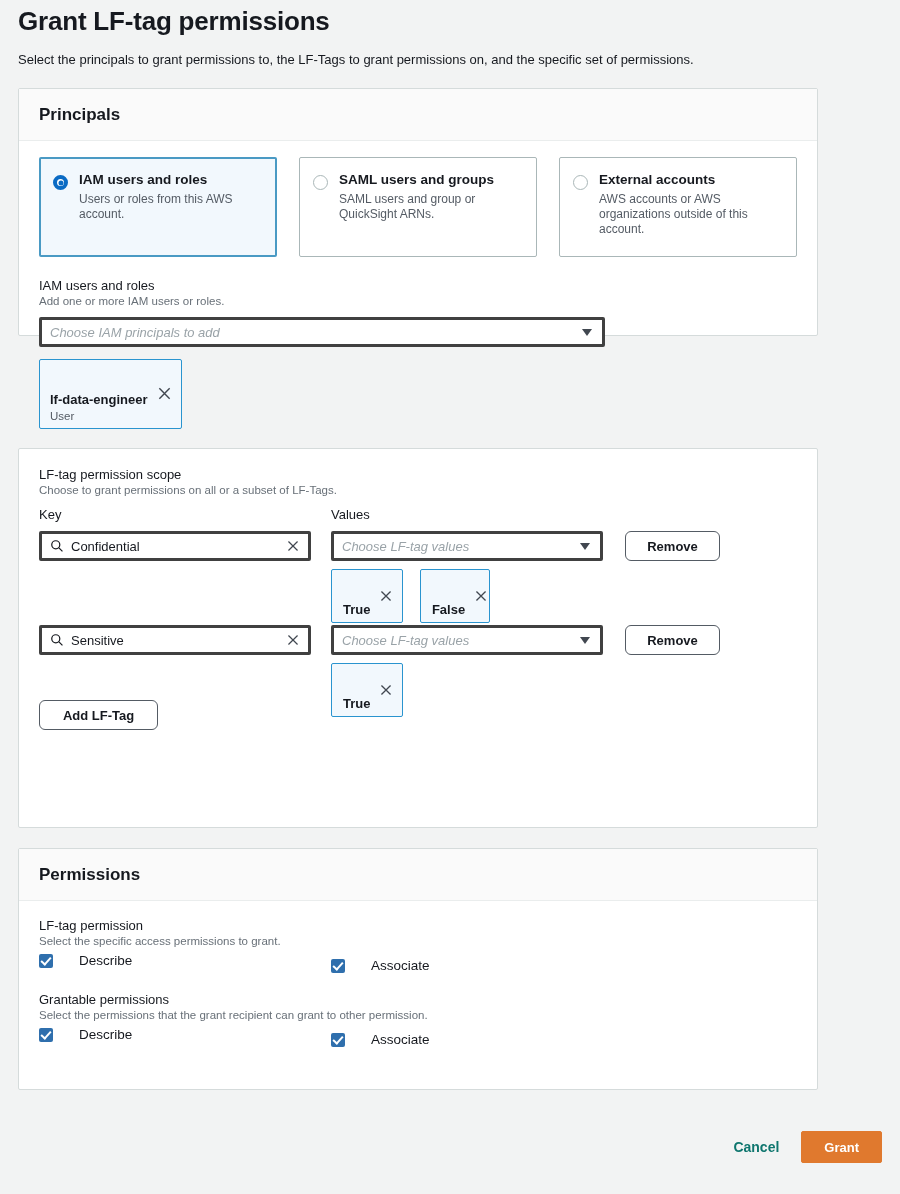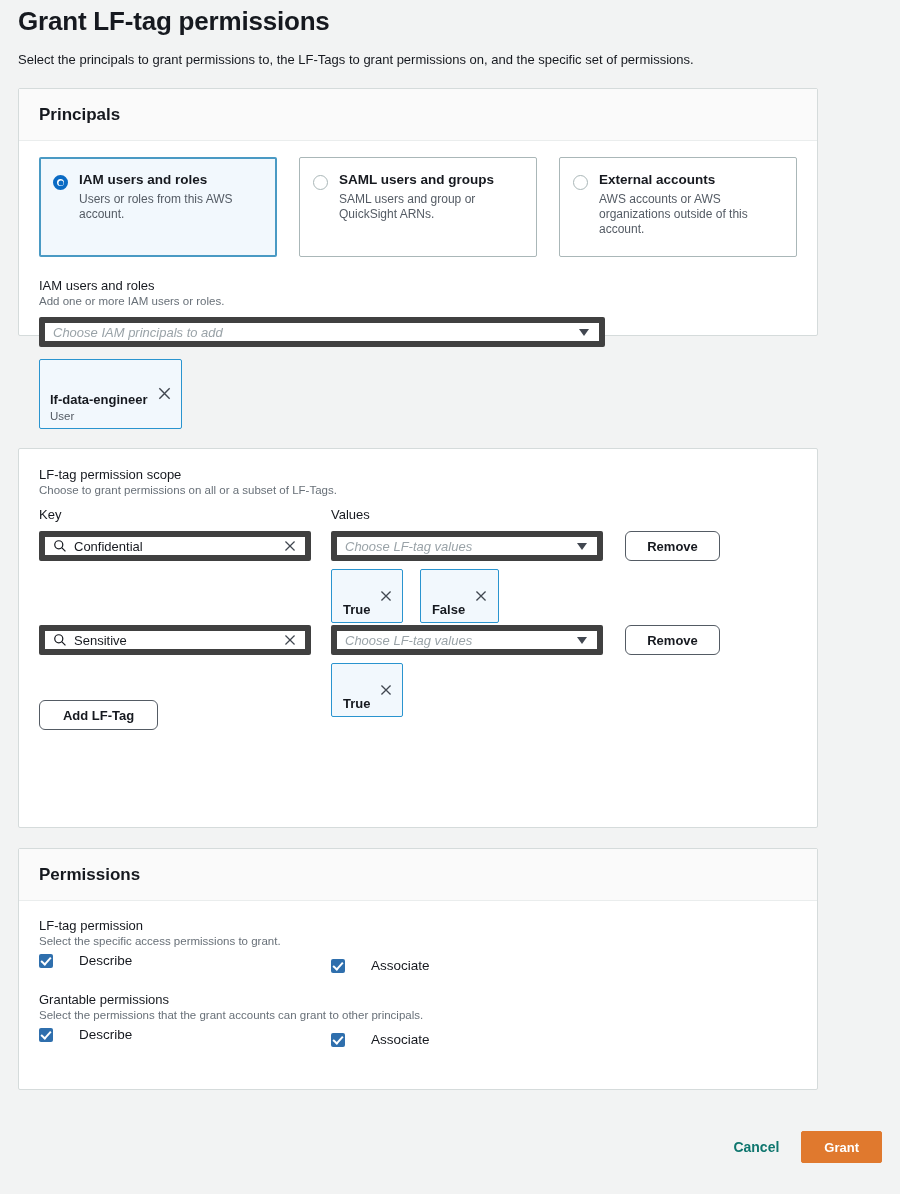--- a/index.html
+++ b/index.html
@@ -68,21 +68,21 @@
   .tile-txt { min-width: 0; }
   .tile-title { font-size: 13.5px; font-weight: 700; color: #16191f; line-height: 16px; }
   .tile-sub { font-size: 12px; color: #545b64; line-height: 15px; margin-top: 4px; }
 
   
   .f-label { font-size: 13px; font-weight: 400; color: #16191f; }
   .f-hint  { font-size: 11.5px; color: #687078; margin-top: 2px; }
 
   
   .input-box {
-    height: 30px; border: 6px solid #404040; border-radius: 2px;
+    height: 30px; border: 3px solid #404040; border-radius: 2px;
     background: #ffffff; display: flex; align-items: center;
     padding: 0 8px; gap: 7px;
   }
   .input-placeholder { font-size: 13px; color: #9aa3a8; font-style: italic; flex: 1; }
   .input-value { font-size: 13px; color: #16191f; flex: 1; }
   .caret {
     width: 0; height: 0; flex: 0 0 auto;
     border-left: 5.5px solid transparent;
     border-right: 5.5px solid transparent;
     border-top: 7px solid #414750;
@@ -241,21 +241,21 @@
 
         <div style="position:absolute; left:292px; top:38px;">
           <div class="chip" style="padding:4px 9px 4px 11px;">
             <span class="chip-label">True</span>
             <span class="chip-x">
               <svg width="14" height="14" viewBox="0 0 16 16">
                   <path d="M2.8 2.8 L13.2 13.2 M13.2 2.8 L2.8 13.2" stroke="#414750" stroke-width="1.5" fill="none"></path>
                 </svg>
             </span>
           </div>
-          <div class="chip" style="padding:4px 10px 4px 11px; margin-left:12px;">
+          <div class="chip" style="padding:4px 1px 4px 11px; margin-left:12px;">
             <span class="chip-label">False</span>
             <span class="chip-x">
               <svg width="14" height="14" viewBox="0 0 16 16">
                   <path d="M2.8 2.8 L13.2 13.2 M13.2 2.8 L2.8 13.2" stroke="#414750" stroke-width="1.5" fill="none"></path>
                 </svg>
             </span>
           </div>
         </div>
       </div>
 
@@ -314,21 +314,21 @@
           <span class="cb"></span>
           <span class="cb-label">Describe</span>
         </div>
         <div class="cb-row" style="position:absolute; left:292px; top:5px;">
           <span class="cb"></span>
           <span class="cb-label">Associate</span>
         </div>
       </div>
 
       <div class="f-label" style="margin-top:5px;">Grantable permissions</div>
-      <div class="f-hint">Select the permissions that the grant accounts can grant to other principals.</div>
+      <div class="f-hint">Select the permissions that the grant recipient can grant to other permission.</div>
 
       <div style="position:relative; height:28px; margin-top:6px;">
         <div class="cb-row" style="position:absolute; left:0; top:0;">
           <span class="cb"></span>
           <span class="cb-label">Describe</span>
         </div>
         <div class="cb-row" style="position:absolute; left:292px; top:5px;">
           <span class="cb"></span>
           <span class="cb-label">Associate</span>
         </div>

